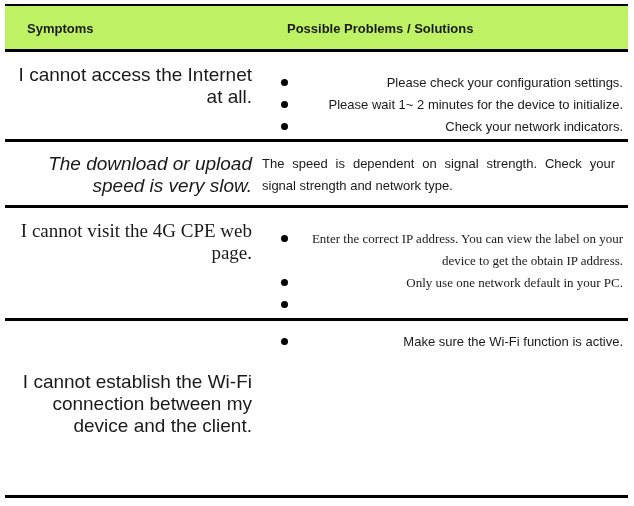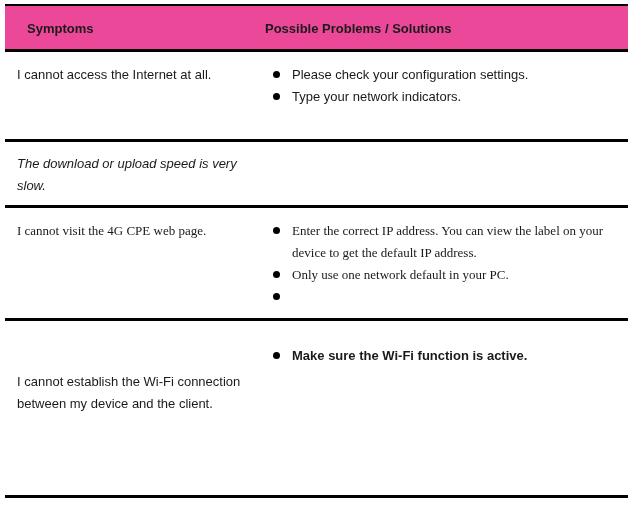--- a/index.html
+++ b/index.html
@@ -1,60 +1,62 @@
 <!DOCTYPE html>
 <html><head>
 <meta charset="utf-8">
 <style>
   html, body { margin: 0; padding: 0; background: #ffffff; }
   body { width: 634px; height: 506px; position: relative; overflow: hidden;
          font-family: "Liberation Sans", sans-serif; color: #1a1a1a; }
   .table { position: absolute; left: 5px; top: 4px; width: 623px; }
-  .header { background: #ec4899; border-top: 2px solid #000; border-bottom: 3px solid #000;
+  .header { background: #bef264; border-top: 2px solid #000; border-bottom: 3px solid #000;
             height: 43px; position: relative; }
   .header .h { position: absolute; top: 15px; font-weight: bold; font-size: 13px; }
   .h-left { left: 22px; }
-  .h-right { left: 260px; }
+  .h-right { left: 282px; }
   .row { position: relative; border-bottom: 3px solid #000; }
-  .left { position: absolute; left: 12px; font-size: 13px; line-height: 22px; width: 235px; }
+  .left { position: absolute; left: 12px; font-size: 19px; line-height: 22px; width: 235px; text-align: right; }
   .right { position: absolute; left: 257px; width: 353px; font-size: 13px; line-height: 22px; }
-  ul { list-style: none; margin: 0; padding: 0; }
+  ul { list-style: none; margin: 8px; padding: 0; text-align: right; }
   li { position: relative; padding-left: 30px; }
   li .dot { position: absolute; left: 11px; top: 7px; width: 7px; height: 7px; border-radius: 50%; background: #000; }
   .justify { text-align: justify; text-align-last: left; }
 </style>
 </head>
 <body>
 
 <div class="table">
   <div class="header">
     <span class="h h-left">Symptoms</span>
     <span class="h h-right">Possible Problems / Solutions</span>
   </div>
 
   <div class="row" style="height:87px;">
     <div class="left" style="top:12px;">I cannot access the Internet at all.</div>
     <ul class="right" style="top:12px;">
       <li><span class="dot"></span><span>Please check your configuration settings.</span></li>
-      <li><span class="dot"></span><span>Type your network indicators.</span></li>
+      <li><span class="dot"></span><span>Please wait 1~ 2 minutes for the device to initialize.</span></li>
+      <li><span class="dot"></span><span>Check your network indicators.</span></li>
     </ul>
   </div>
 
   <div class="row" style="height:63px;">
     <div class="left" style="top:11px;font-style:italic;">The download or upload speed is very slow.</div>
+    <div class="right justify" style="top:11px;">The speed is dependent on signal strength. Check your signal strength and network type.</div>
   </div>
 
   <div class="row" style="height:110px;font-family:Liberation Serif, serif;">
     <div class="left" style="top:12px;">I cannot visit the 4G CPE web page.</div>
     <ul class="right" style="top:12px;">
-      <li><span class="dot"></span><span>Enter the correct IP address. You can view the label on your device to get the default IP address.</span></li>
+      <li><span class="dot"></span><span>Enter the correct IP address. You can view the label on your device to get the obtain IP address.</span></li>
       <li><span class="dot"></span><span>Only use one network default in your PC.</span></li>
       <li><span class="dot"></span></li>
     </ul>
   </div>
 
   <div class="row" style="height:174px;">
     <div class="left" style="top:12px;margin-top:38px;">I cannot establish the Wi-Fi connection between my device and the client.</div>
-    <ul class="right" style="top:24px;font-weight:bold;">
+    <ul class="right" style="top:2px;">
       <li><span class="dot"></span><span>Make sure the Wi-Fi function is active.</span></li>
     </ul>
   </div>
 </div>
 
 </body></html>

